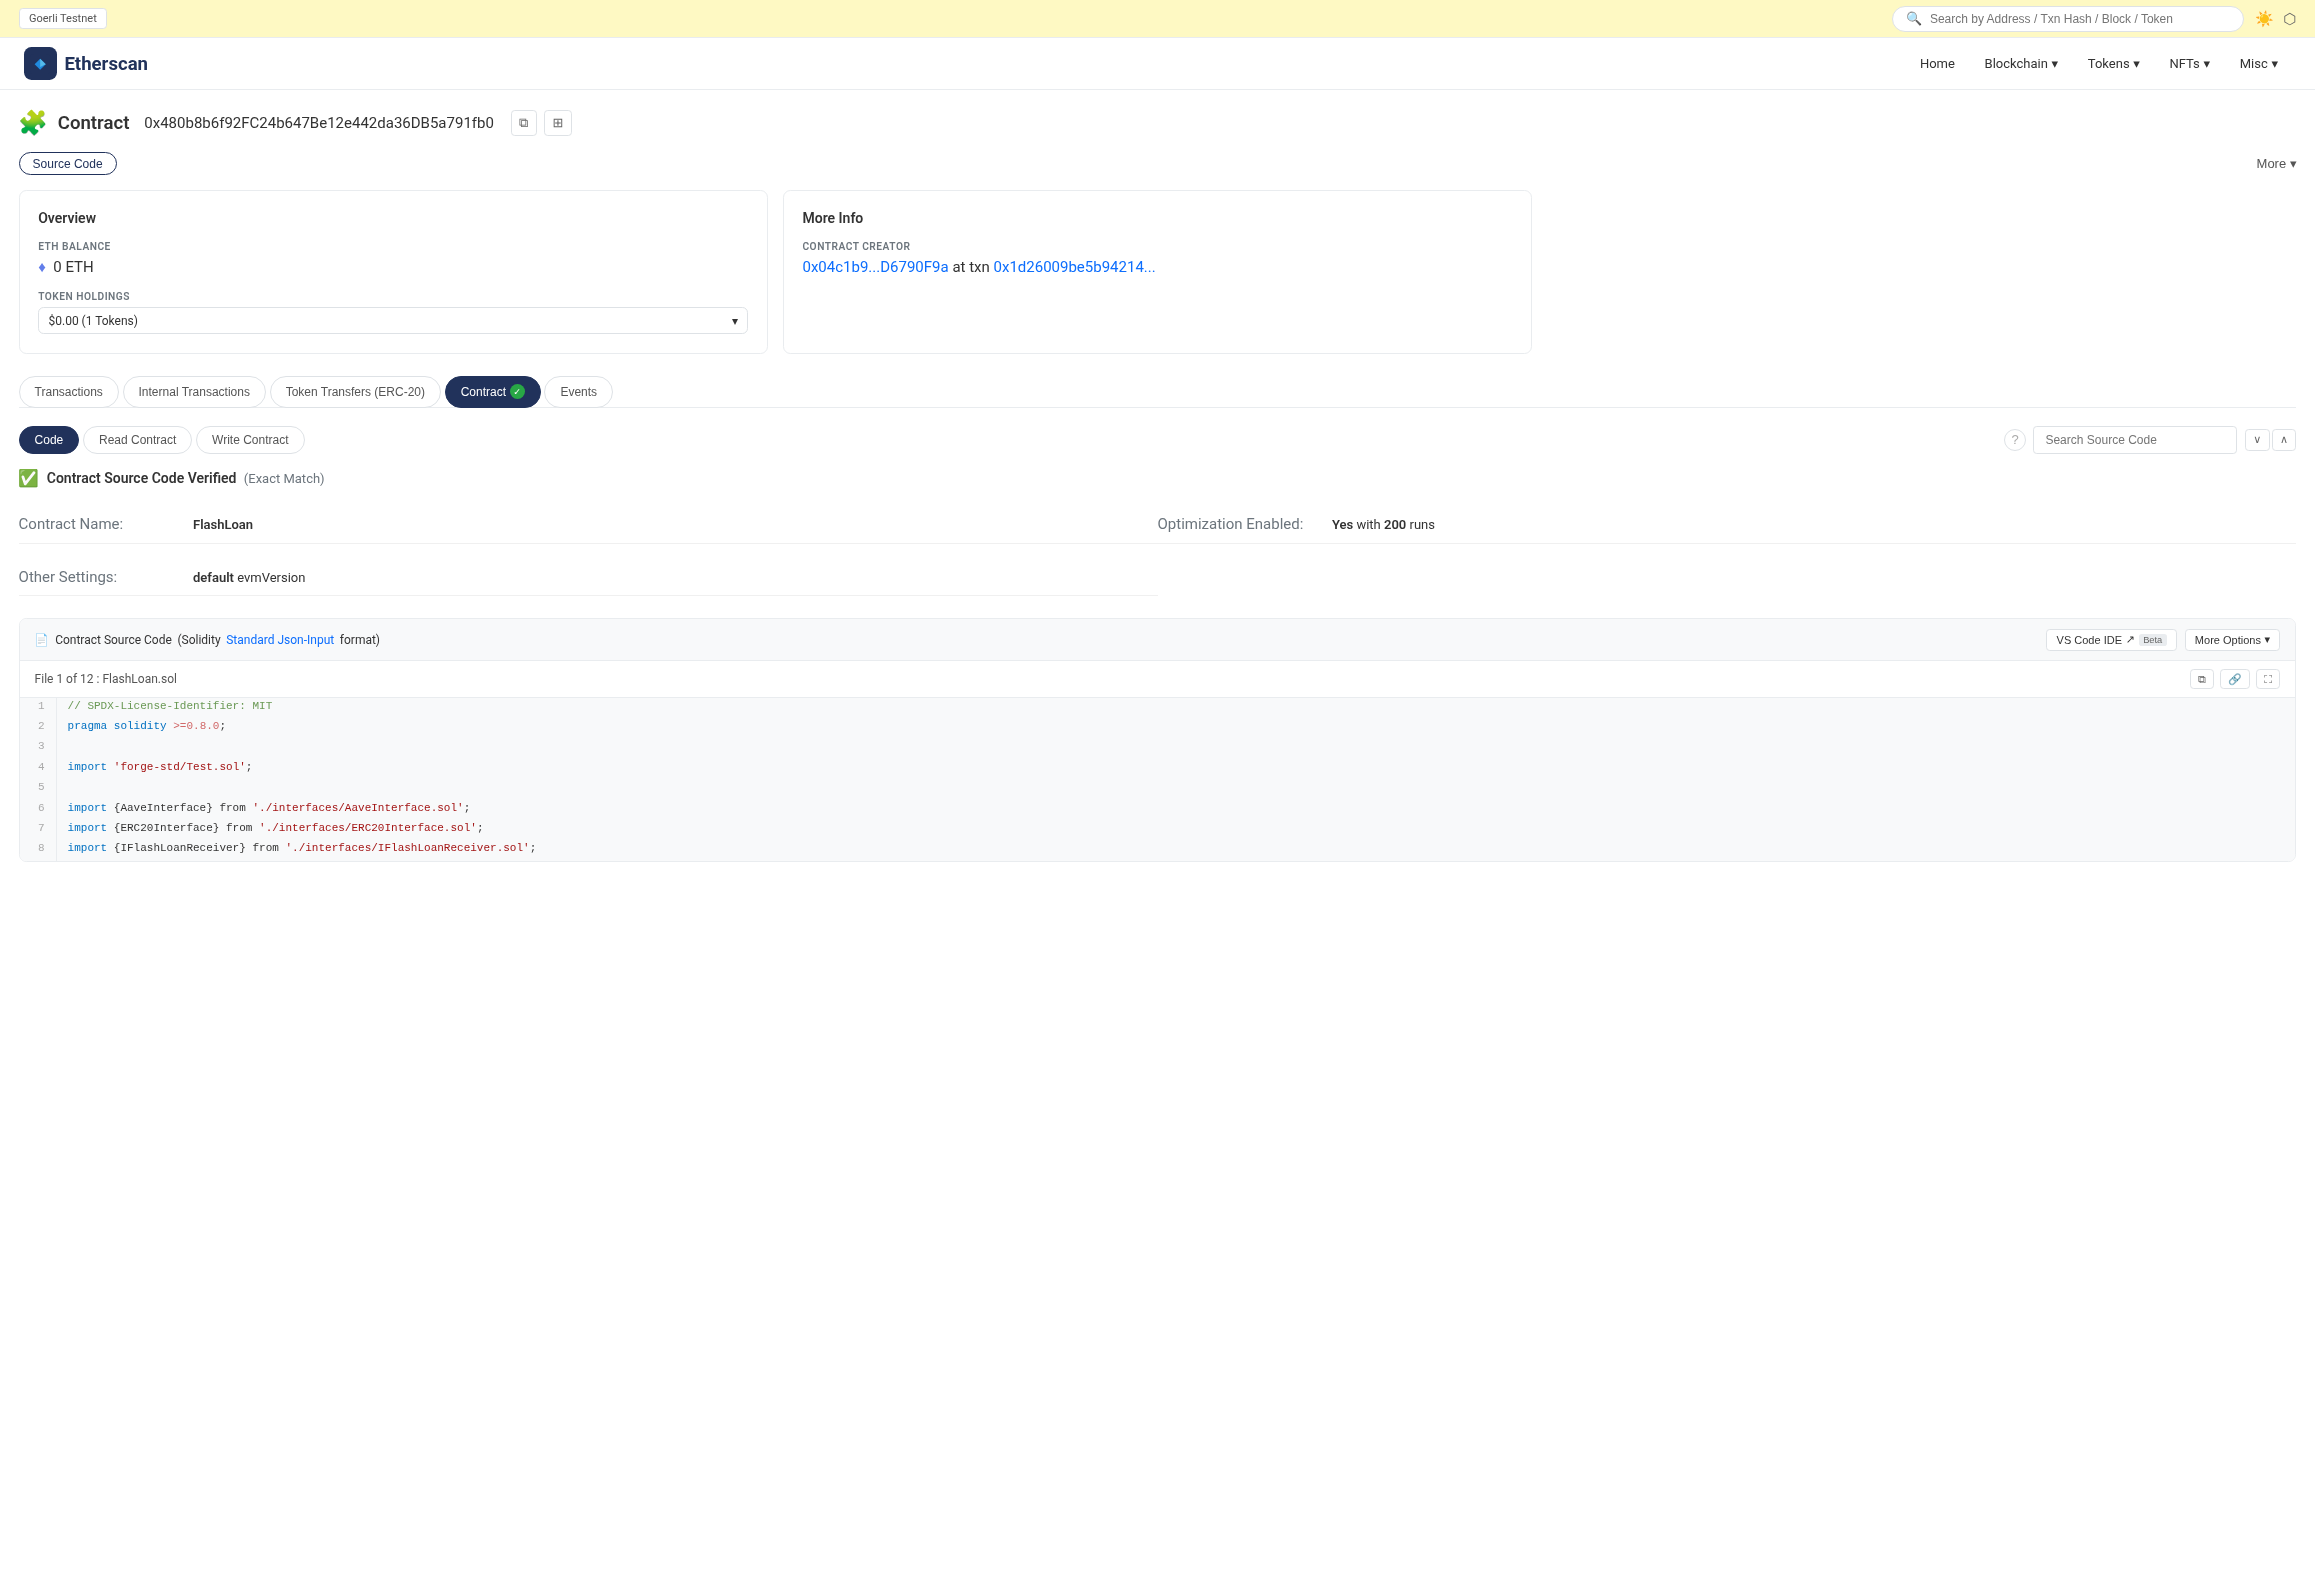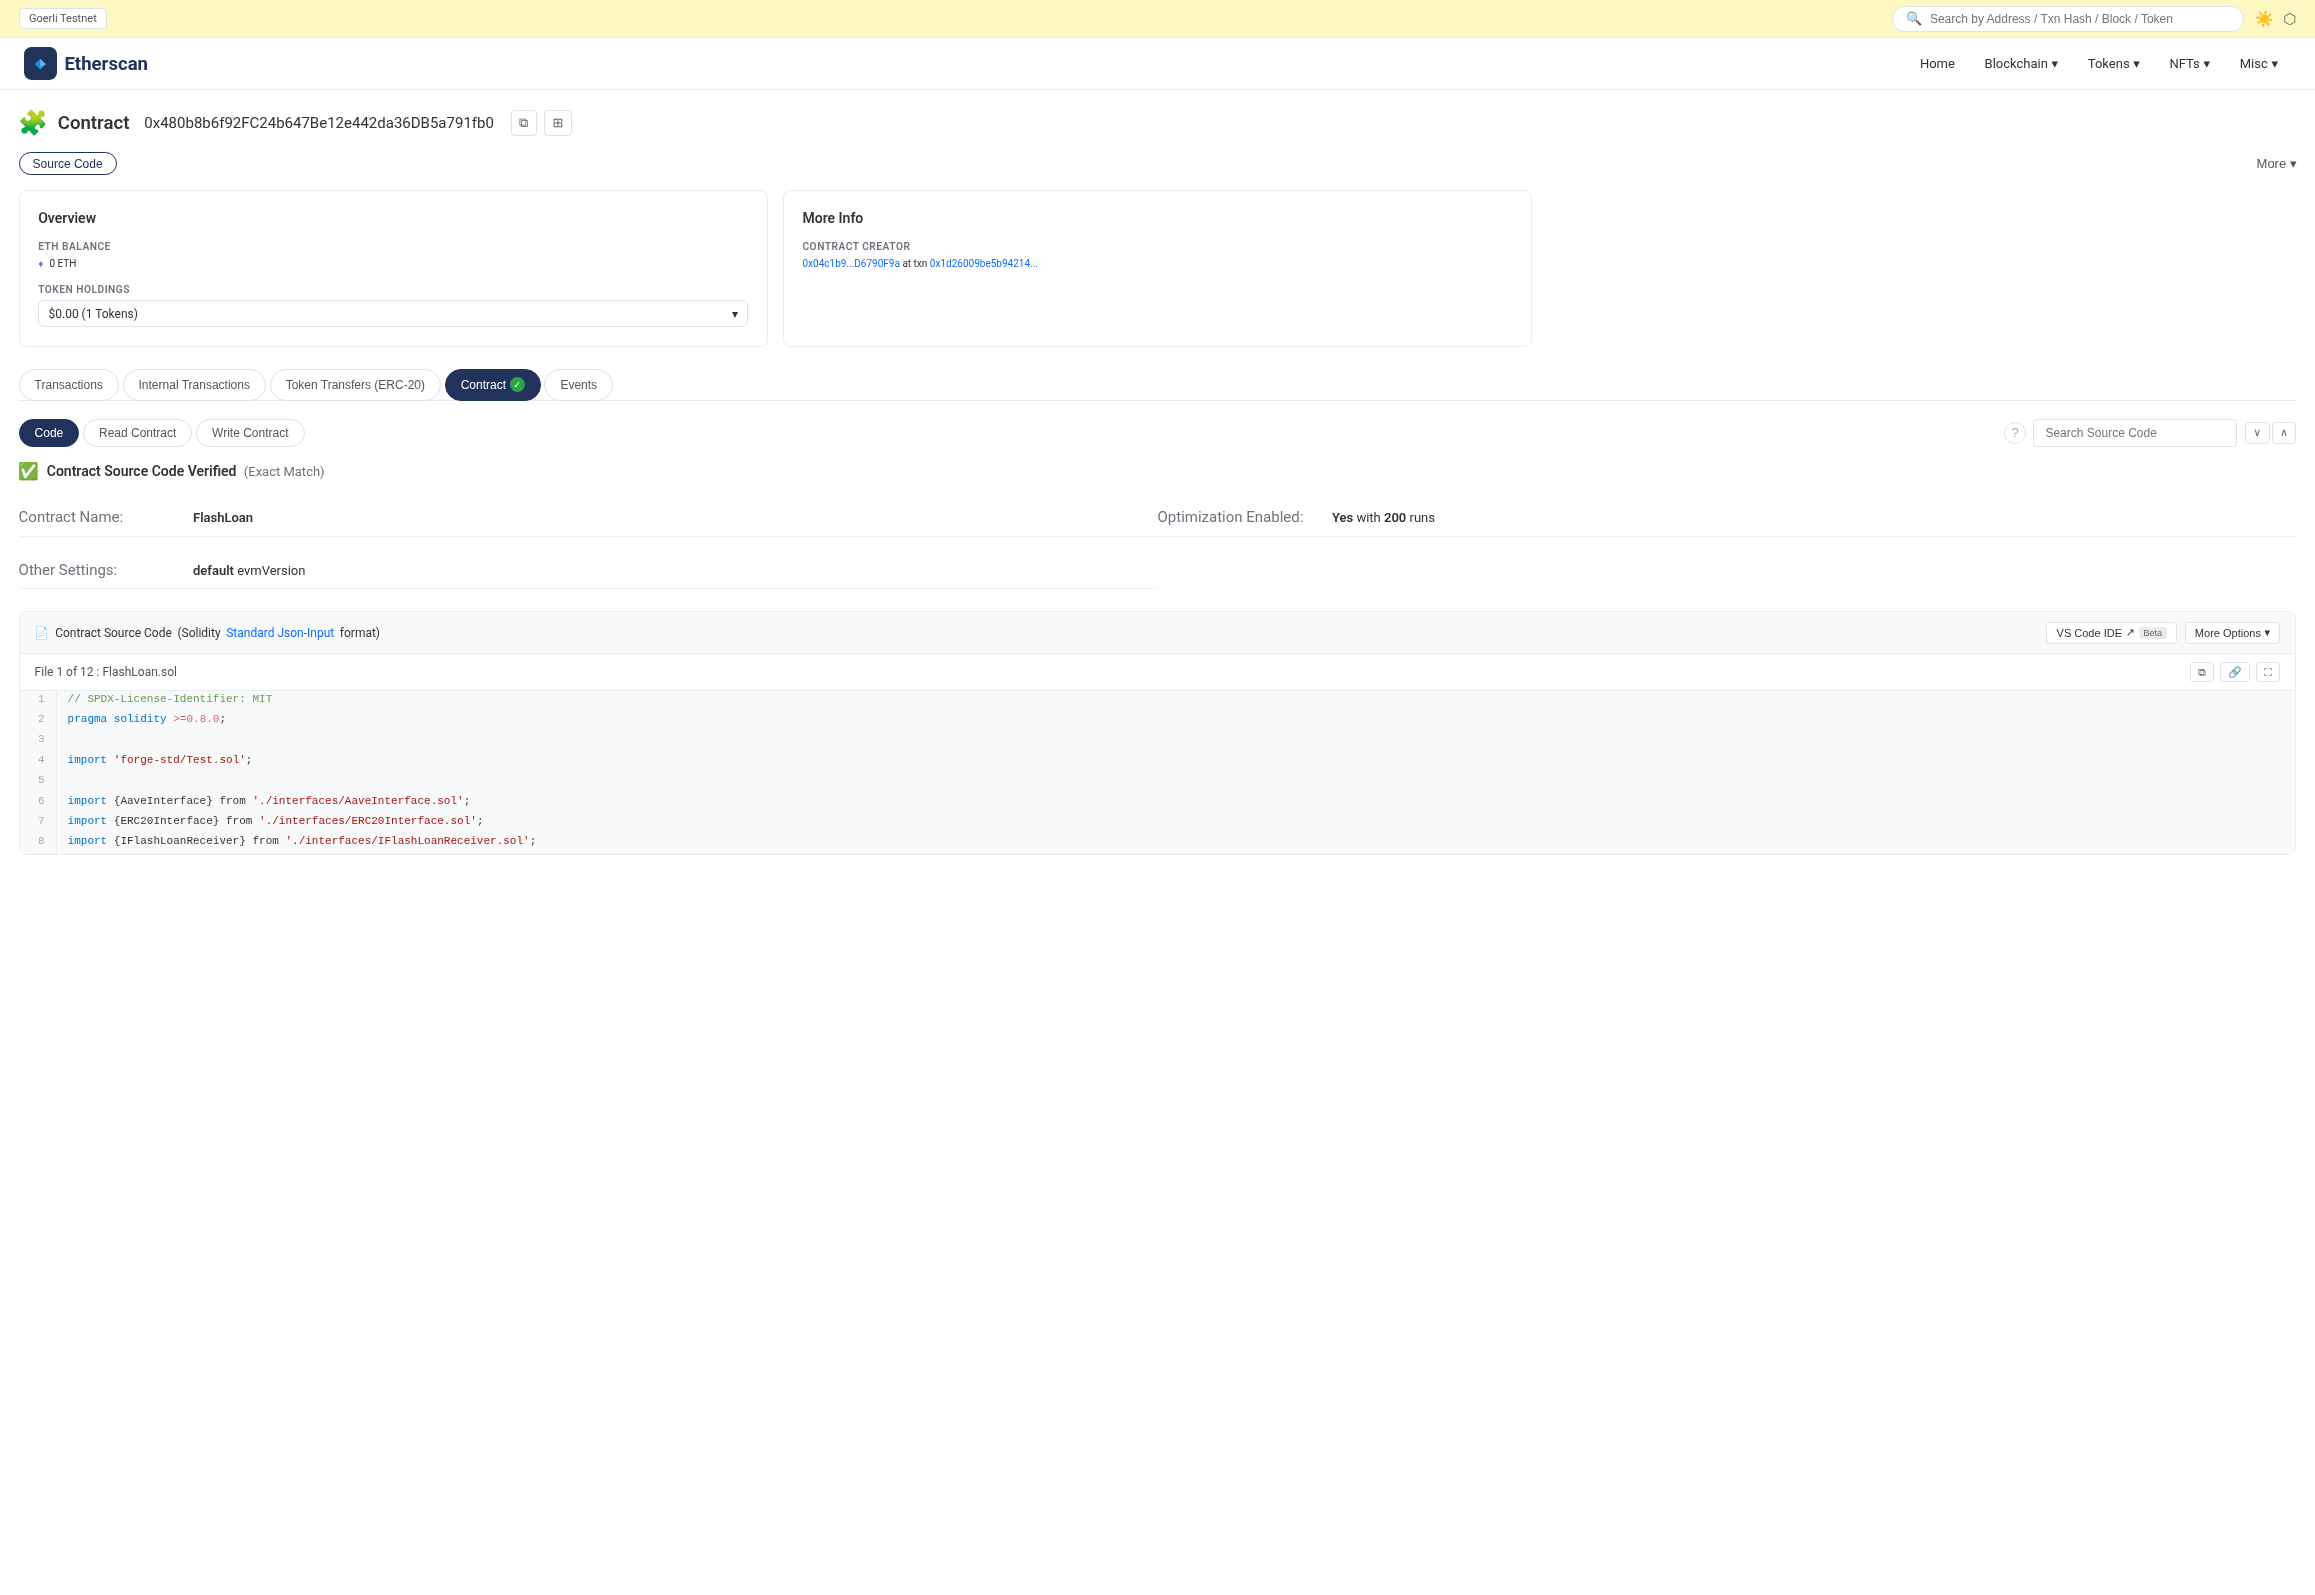--- a/index.html
+++ b/index.html
@@ -35,21 +35,21 @@
     
     .tab-row-top { display: flex; align-items: center; justify-content: space-between; margin-bottom: 15px; }
     .source-code-tab { background: #fff; border: 0.9px solid #21325b; border-radius: 18.6px; padding: 3.7px 13px; font-size: 12px; color: #21325b; cursor: pointer; }
     .more-btn { background: none; border: none; cursor: pointer; color: #555; font-size: 13px; display: flex; align-items: center; gap: 3.7px; }
 
     
     .overview-cards { display: grid; grid-template-columns: 1fr 1fr 1fr; gap: 15px; margin-bottom: 22px; }
     .card { border: 0.9px solid #e9ecef; border-radius: 7.4px; padding: 18.6px; }
     .card-title { font-size: 14px; font-weight: 600; color: #333; margin-bottom: 15px; }
     .card-label { font-size: 10.2px; color: #6c757d; font-weight: 600; letter-spacing: 0.5px; text-transform: uppercase; margin-bottom: 5.6px; }
-    .card-value { font-size: 10px; color: #333; }
+    .card-value { font-size: 15px; color: #333; }
     .eth-icon { color: #627eea; margin-right: 3.7px; }
     .token-select { display: flex; align-items: center; justify-content: space-between; border: 0.9px solid #dee2e6; border-radius: 5.6px; padding: 5.6px 9.3px; cursor: pointer; margin-top: 5.6px; font-size: 12px; color: #333; }
     .link-blue { color: #0d6efd; text-decoration: none; }
     .card-na { font-size: 13px; color: #333; }
 
     
     .tabs-row { display: flex; gap: 3.7px; margin-bottom: 18.6px; border-bottom: 0.9px solid #e9ecef; padding-bottom: 0; }
     .tab { padding: 7.4px 15px; border: 0.9px solid #dee2e6; border-radius: 18.6px; font-size: 12px; cursor: pointer; color: #555; background: #fff; margin-bottom: -0.9px; }
     .tab.active { background: #21325b; color: #fff; border-color: #21325b; }
     .tab-verified { display: inline-flex; align-items: center; gap: 3.7px; }

